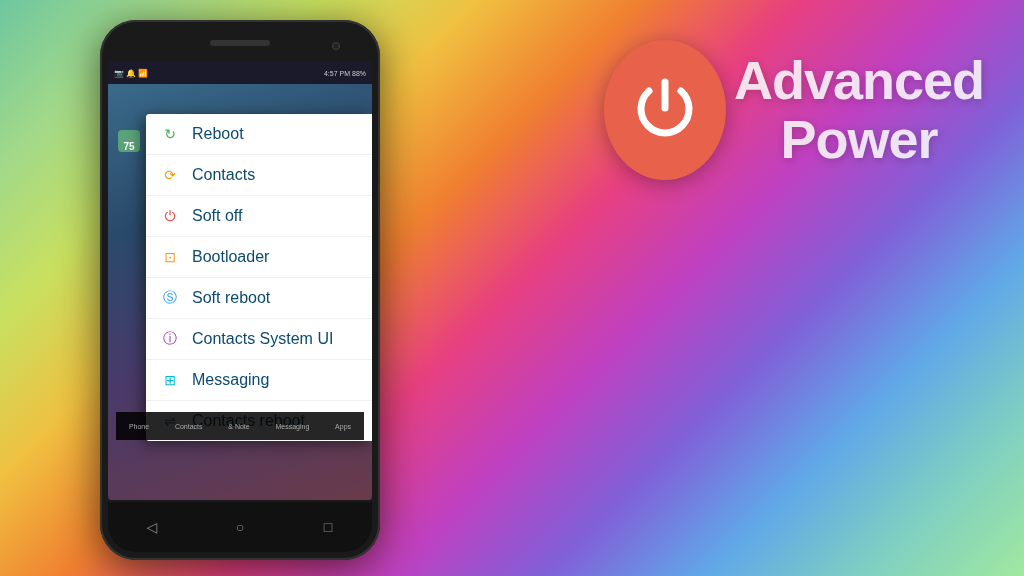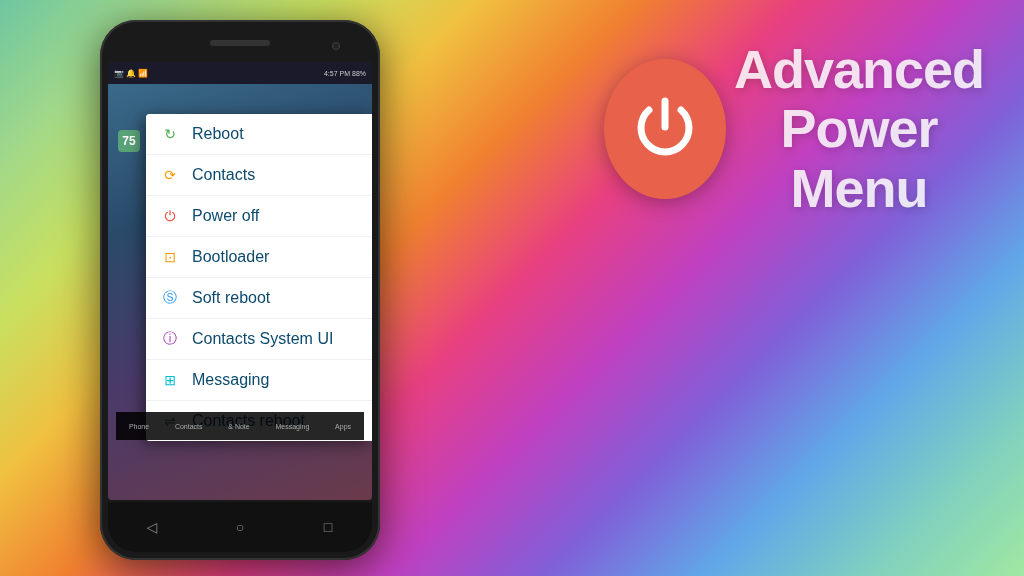--- a/index.html
+++ b/index.html
@@ -181,23 +181,23 @@
     
     .phone-badge {
       position: absolute;
       top: 46px;
       left: 10px;
       width: 22px;
       height: 22px;
       background: rgba(100,180,120,0.8);
       border-radius: 4px;
       display: flex;
-      align-items: center;
+      align-items: flex-end;
       justify-content: center;
-      font-size: 12px;
+      font-size: 10px;
       color: white;
       font-weight: bold;
     }
 
     
     .phone-nav {
       position: absolute;
       bottom: 8px;
       left: 8px;
       right: 8px;
@@ -292,21 +292,21 @@
             <span class="menu-item-label">Reboot</span>
           </div>
 
           <div class="menu-item">
             <div class="menu-icon" style="color:#ff9800;">⟳</div>
             <span class="menu-item-label">Contacts</span>
           </div>
 
           <div class="menu-item">
             <div class="menu-icon" style="color:#f44336;">⏻</div>
-            <span class="menu-item-label">Power off</span>
+            <span class="menu-item-label">Soft off</span>
           </div>
 
           <div class="menu-item">
             <div class="menu-icon" style="color:#ff9800;">⊡</div>
             <span class="menu-item-label">Bootloader</span>
           </div>
 
           <div class="menu-item">
             <div class="menu-icon" style="color:#2196f3;">Ⓢ</div>
             <span class="menu-item-label">Soft reboot</span>
@@ -352,15 +352,14 @@
   <div class="power-icon-circle">
     <svg class="power-symbol" viewBox="0 0 80 80" fill="none" xmlns="http://www.w3.org/2000/svg">
       <path d="M40 12 L40 38" stroke="white" stroke-width="7" stroke-linecap="round"></path>
       <path d="M24 21 A24 24 0 1 0 56 21" stroke="white" stroke-width="7" stroke-linecap="round" fill="none"></path>
     </svg>
   </div>
 
   <div class="title-text">
     <div>Advanced</div>
     <div>Power</div>
-    <div>Menu</div>
   </div>
 </div>
 
 </body></html>

